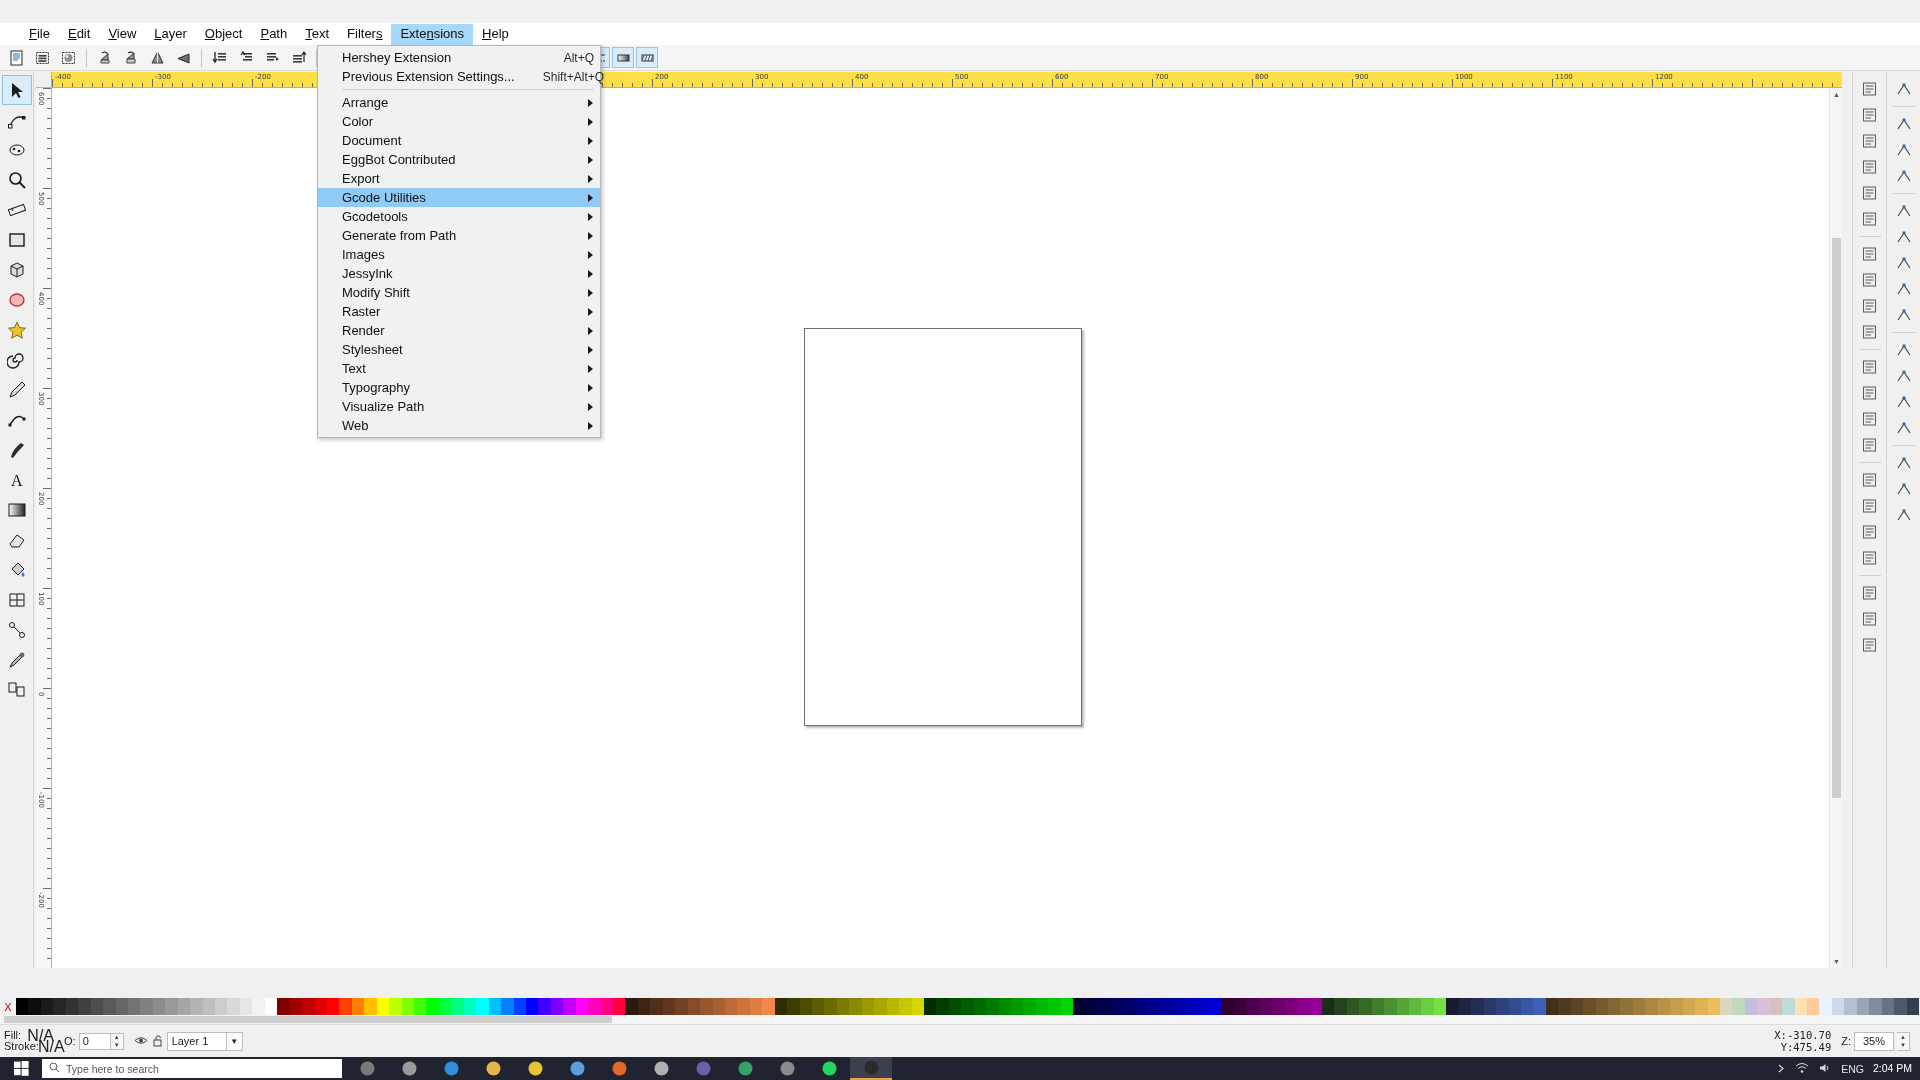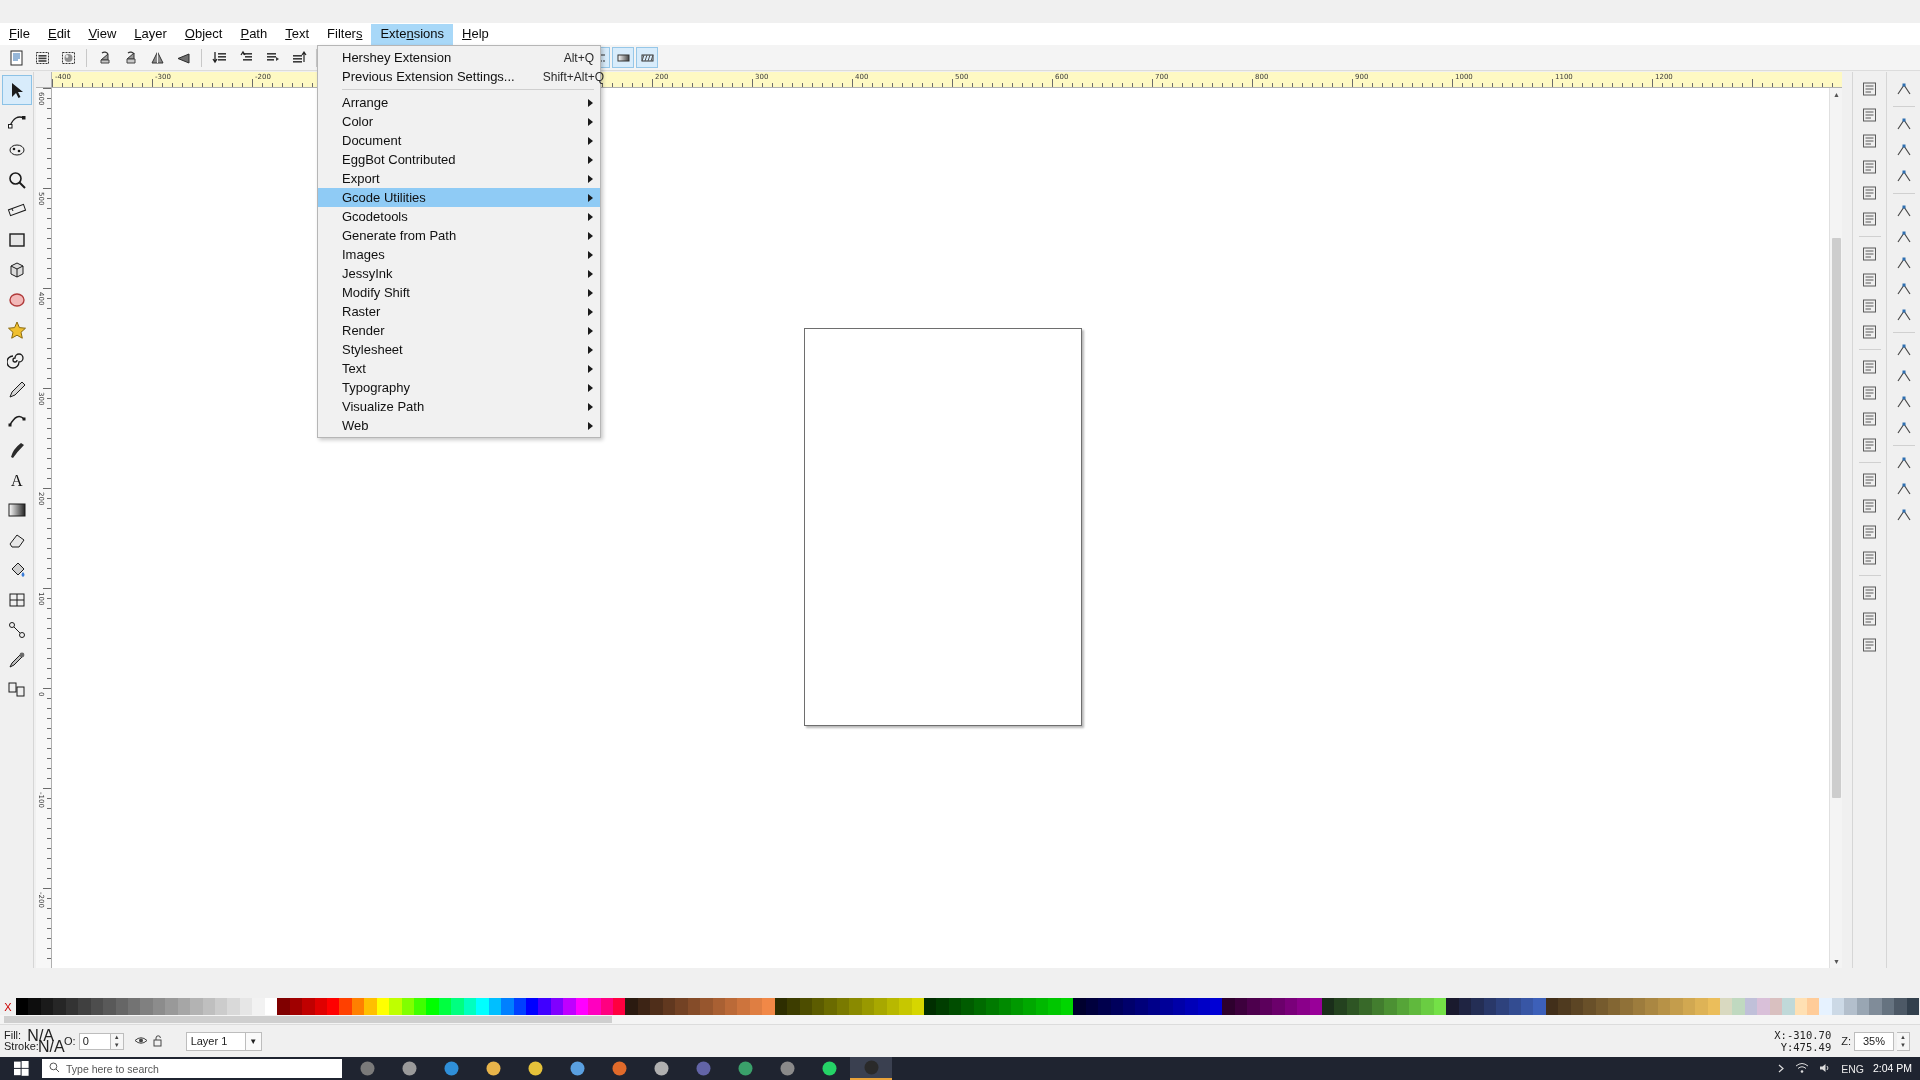--- a/index.html
+++ b/index.html
@@ -31,21 +31,21 @@
   .win-buttons { position:absolute; right:0; top:0; display:flex; height:23px; }
   .win-btn {
     width:46px; height:23px; display:flex; align-items:center; justify-content:center;
     font-size:12px; color:#1a1a1a; background:#ffffff;
   }
   .win-btn svg { display:block; }
 
   
   .menubar {
     position:absolute; left:0; top:23px; width:1920px; height:22px;
-    background:#ffffff; display:flex; align-items:center; padding-left:0;
+    background:#ffffff; display:flex; align-items:center; padding-left:20px;
   }
   .menu-item {
     padding:3px 9px 4px 9px; font-size:13px; line-height:14px; color:#0b0b0b;
     white-space:nowrap; cursor:default;
   }
   .menu-item u { text-decoration:underline; }
   .menu-item.active { background:#a8d8f8; }
 
   
   .cmdbar {
@@ -69,21 +69,21 @@
   .unit-drop { height:18px; width:17px; border:1px solid #bdbdbd; border-left:none; background:#fafafa;
                display:flex; align-items:center; justify-content:center; font-size:8px; }
   .tog-btn { width:22px; height:21px; border:1px solid #96c7e8; background:#d8ecfb;
              display:flex; align-items:center; justify-content:center; margin-right:2px; }
 
   
   .ruler-corner { position:absolute; left:36px; top:72px; width:16px; height:16px; background:#f0f0f0;
                   border-right:1px solid #b4b4b4; border-bottom:1px solid #b4b4b4; }
   .hruler {
     position:absolute; left:52px; top:72px; width:1790px; height:16px;
-    background:#fef9c3; border-bottom:1px solid #b0b0b0; overflow:hidden;
+    background:#fde047; border-bottom:1px solid #b0b0b0; overflow:hidden;
   }
   .vruler {
     position:absolute; left:36px; top:88px; width:16px; height:880px;
     background:#f7f7f7; border-right:1px solid #b0b0b0; overflow:hidden;
   }
   .tick { position:absolute; background:#6b6b6b; }
   .rlabel { position:absolute; font-size:7px; color:#3a3a3a; font-family:"DejaVu Sans", sans-serif; }
 
   
   .toolbox {
@@ -1288,21 +1288,21 @@
           <path d="M1 5.5 Q7 0 13 5.5 Q7 11 1 5.5 Z" fill="none" stroke="#444"></path>
           <circle cx="7" cy="5.5" r="2" fill="#444"></circle>
         </svg>
       </span>
       <span>
         <svg width="11" height="13" viewBox="0 0 11 13">
           <rect x="2" y="6" width="7" height="6" fill="none" stroke="#444"></rect>
           <path d="M4 6 V4 a2.2 2.2 0 0 1 4.4 0" fill="none" stroke="#444"></path>
         </svg>
       </span>
-      <div style="display:flex;margin-left:19px;">
+      <div style="display:flex;">
         <div class="layer-sel">Layer 1</div>
         <div class="layer-drop">▼</div>
       </div>
     </div>
 
     <div class="status-msg"></div>
 
     <div class="coords">
       <div><span>X:</span><span>-310.70</span></div>
       <div><span>Y:</span><span>475.49</span></div>

